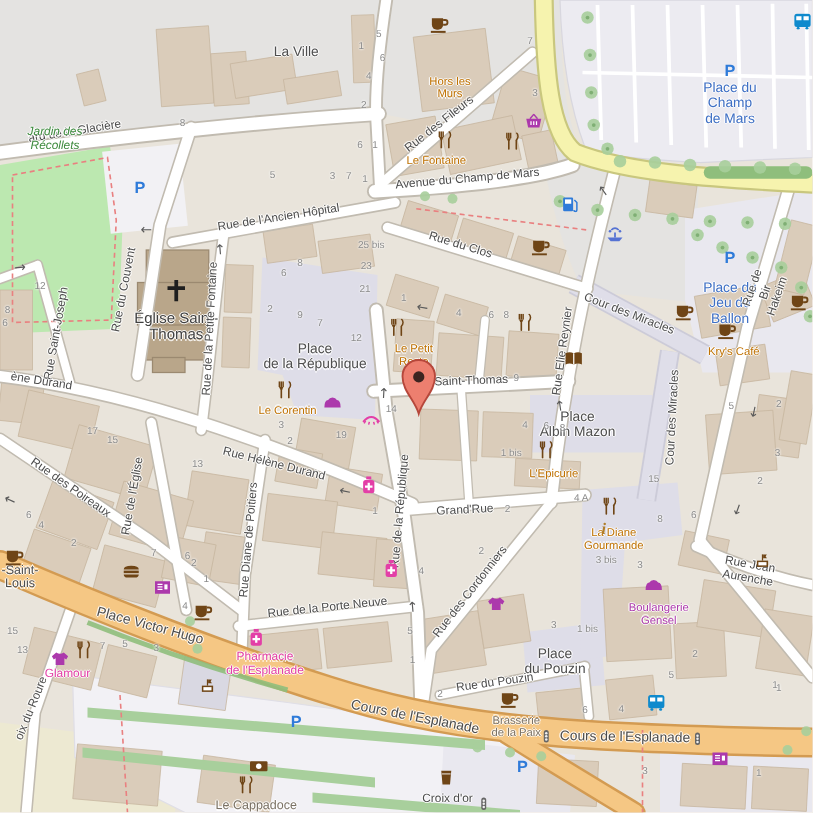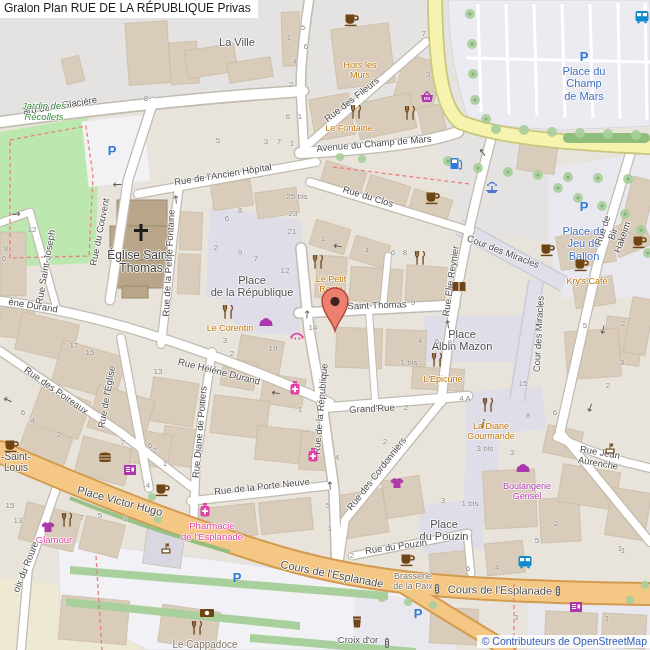--- a/index.html
+++ b/index.html
@@ -718,21 +718,15 @@
         </svg></span>
     </div>
 
   <svg id="marker-layer" width="650" height="650" viewBox="0 0 650 650">
     <g transform="translate(321,287)">
       <path d="M14,44 C11,33 1,26 1,14 A13,13 0 1 1 27,14 C27,26 17,33 14,44 Z" fill="#ED7F6F" stroke="#B6473B" stroke-width="1.5"></path>
       <circle cx="14" cy="14.5" r="4.5" fill="#3C2420"></circle>
     </g>
   </svg>
 
-  <div id="title-bar">
-    <span>Gralon Plan RUE DE LA RÉPUBLIQUE Privas</span>
-  </div>
-
-  <div id="attribution">
-    <span>© Contributeurs de OpenStreetMap</span>
-  </div>
+
 
 </div>
 
 </body></html>

